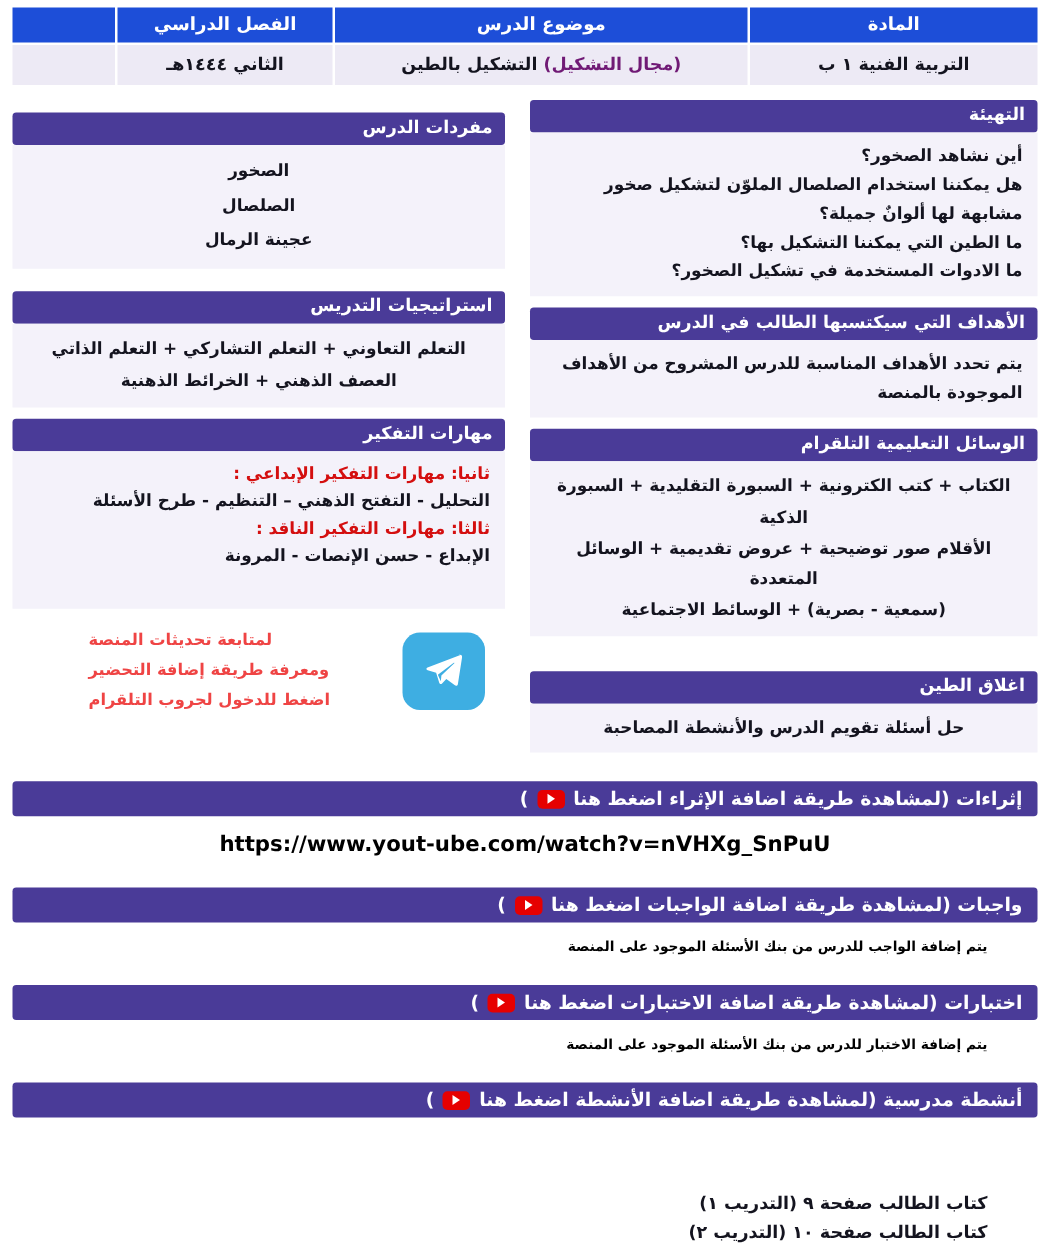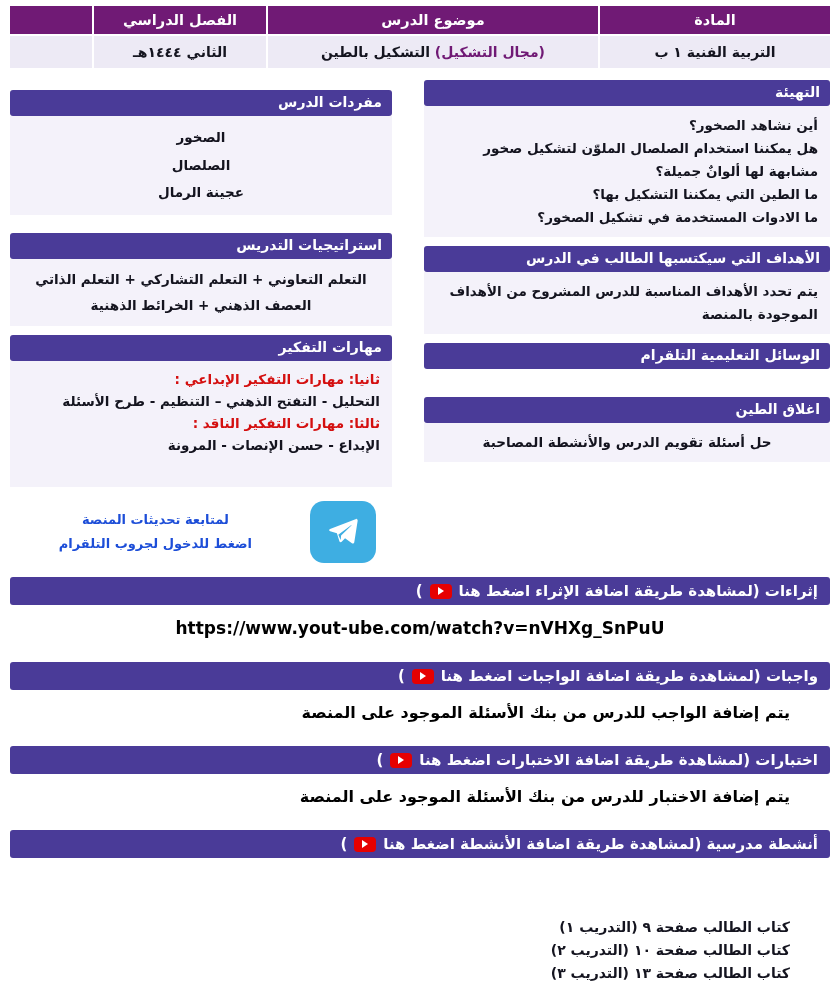--- a/index.html
+++ b/index.html
@@ -11,32 +11,32 @@
     color: #14141f;
   }
   
   .top-table {
     display: grid;
     grid-template-columns: 230px 330px 172px 1fr;
     gap: 2px;
     margin: 6px 10px 0;
   }
   .th {
-    background: #701a75; color: #fff; font-weight: bold;
+    background: #1d4ed8; color: #fff; font-weight: bold;
     font-size: 14.5px; text-align: center; padding: 6px 4px;
   }
   .td {
     background: #edeaf5; font-weight: bold; font-size: 14px;
     text-align: center; padding: 8px 4px;
   }
   .green { color: #701a75; }
   
   .columns {
     display: grid; grid-template-columns: 406px 1fr;
-    gap: 32px; margin: 12px 10px 0; align-items: start;
+    gap: 20px; margin: 12px 10px 0; align-items: start;
   }
   .sec { margin-bottom: 9px; }
   .sec-h {
     background: #4a3b98; color: #fff; font-weight: bold;
     font-size: 14px; padding: 4px 10px 6px; border-radius: 3px;
   }
   .sec-b {
     background: #f4f2fa; padding: 8px 12px;
     font-size: 13.5px; font-weight: bold; line-height: 1.7;
   }
@@ -57,42 +57,42 @@
     margin-top: 14px; display: flex; align-items: center;
     gap: 58px; padding-right: 16px;
   }
   .tg-icon {
     width: 66px; height: 62px; border-radius: 14px;
     background: #3eaee2; display: flex; align-items: center;
     justify-content: center; flex: 0 0 auto; cursor: pointer;
   }
   .tg-icon svg { width: 42px; height: 42px; }
   .tg-text {
-    color: #1d4ed8; font-weight: bold; font-size: 13px;
-    text-align: center; line-height: 1.85; cursor: pointer;
+    color: #ef4444; font-weight: bold; font-size: 13px;
+    text-align: left; line-height: 1.85; cursor: pointer;
   }
   
   .banner { margin: 14px 10px 0; }
   .banner-h {
     background: #4a3b98; color: #fff; font-weight: bold;
     font-size: 15px; padding: 5px 12px; border-radius: 3px;
     display: flex; align-items: center; gap: 7px; cursor: pointer;
   }
   .yt-icon {
     width: 22px; height: 15px; background: #e60000; border-radius: 4px;
     display: inline-flex; align-items: center; justify-content: center;
     flex: 0 0 auto;
   }
   .yt-tri {
     width: 0; height: 0;
     border-top: 4px solid transparent; border-bottom: 4px solid transparent;
     border-right: 6px solid #fff; 
     transform: scaleX(-1);
   }
-  .banner-b { padding: 13px 40px 10px; font-size: 16px; font-weight: bold; color: #000; }
+  .banner-b { padding: 13px 40px 10px; font-size: 11px; font-weight: bold; color: #000; }
   .url-body { text-align: center; direction: ltr; font-size: 17px; }
   .activities-body { padding: 10px 40px 8px; font-size: 14px; font-weight: bold; line-height: 1.65; margin-top: 48px; }
 </style>
 </head>
 <body>
 
 <div class="top-table">
   <div class="th">المادة</div>
   <div class="th">موضوع الدرس</div>
   <div class="th">الفصل الدراسي</div>
@@ -120,20 +120,25 @@
       </div>
     </div>
 
     <div class="sec">
       <div class="sec-h">الأهداف التي سيكتسبها الطالب في الدرس</div>
       <div class="sec-b objectives-body">يتم تحدد الأهداف المناسبة للدرس المشروح من الأهداف الموجودة بالمنصة</div>
     </div>
 
     <div class="sec">
       <div class="sec-h">الوسائل التعليمية التلقرام</div>
+      <div class="sec-b aids-body">
+        <div>الكتاب + كتب الكترونية + السبورة التقليدية + السبورة الذكية</div>
+        <div>الأقلام صور توضيحية + عروض تقديمية + الوسائل المتعددة</div>
+        <div>(سمعية - بصرية) + الوسائط الاجتماعية</div>
+      </div>
     </div>
 
     <div class="sec closing-sec">
       <div class="sec-h">اغلاق الطين</div>
       <div class="sec-b closing-body">حل أسئلة تقويم الدرس والأنشطة المصاحبة</div>
     </div>
   </div>
 
   <div>
     <div class="sec vocab-sec">
@@ -164,20 +169,21 @@
     </div>
 
     <div class="telegram">
       <span class="tg-icon">
         <svg viewBox="0 0 24 24" aria-hidden="true">
           <path fill="#ffffff" d="M19.9 4.4 4.6 10.3c-.72.28-.67 1.03.07 1.25l3.85 1.18 1.42 4.57c.2.63.86.76 1.3.29l1.93-2.04 3.93 2.9c.53.39 1.22.1 1.35-.55l1.93-12.35c.12-.77-.64-1.33-1.45-1.15zM9.3 13.6l7.3-5.5c.18-.13.37.1.22.25l-5.9 5.6-.25 2.6-1.37-2.95z"></path>
         </svg>
       </span>
       <span class="tg-text">
         <div>لمتابعة تحديثات المنصة</div>
+        <div>ومعرفة طريقة إضافة التحضير</div>
         <div>اضغط للدخول لجروب التلقرام</div>
       </span>
     </div>
   </div>
 </div>
 
 <div class="banner">
   <div class="banner-h">
     <span>إثراءات (لمشاهدة طريقة اضافة الإثراء اضغط هنا</span>
     <span class="yt-icon">

